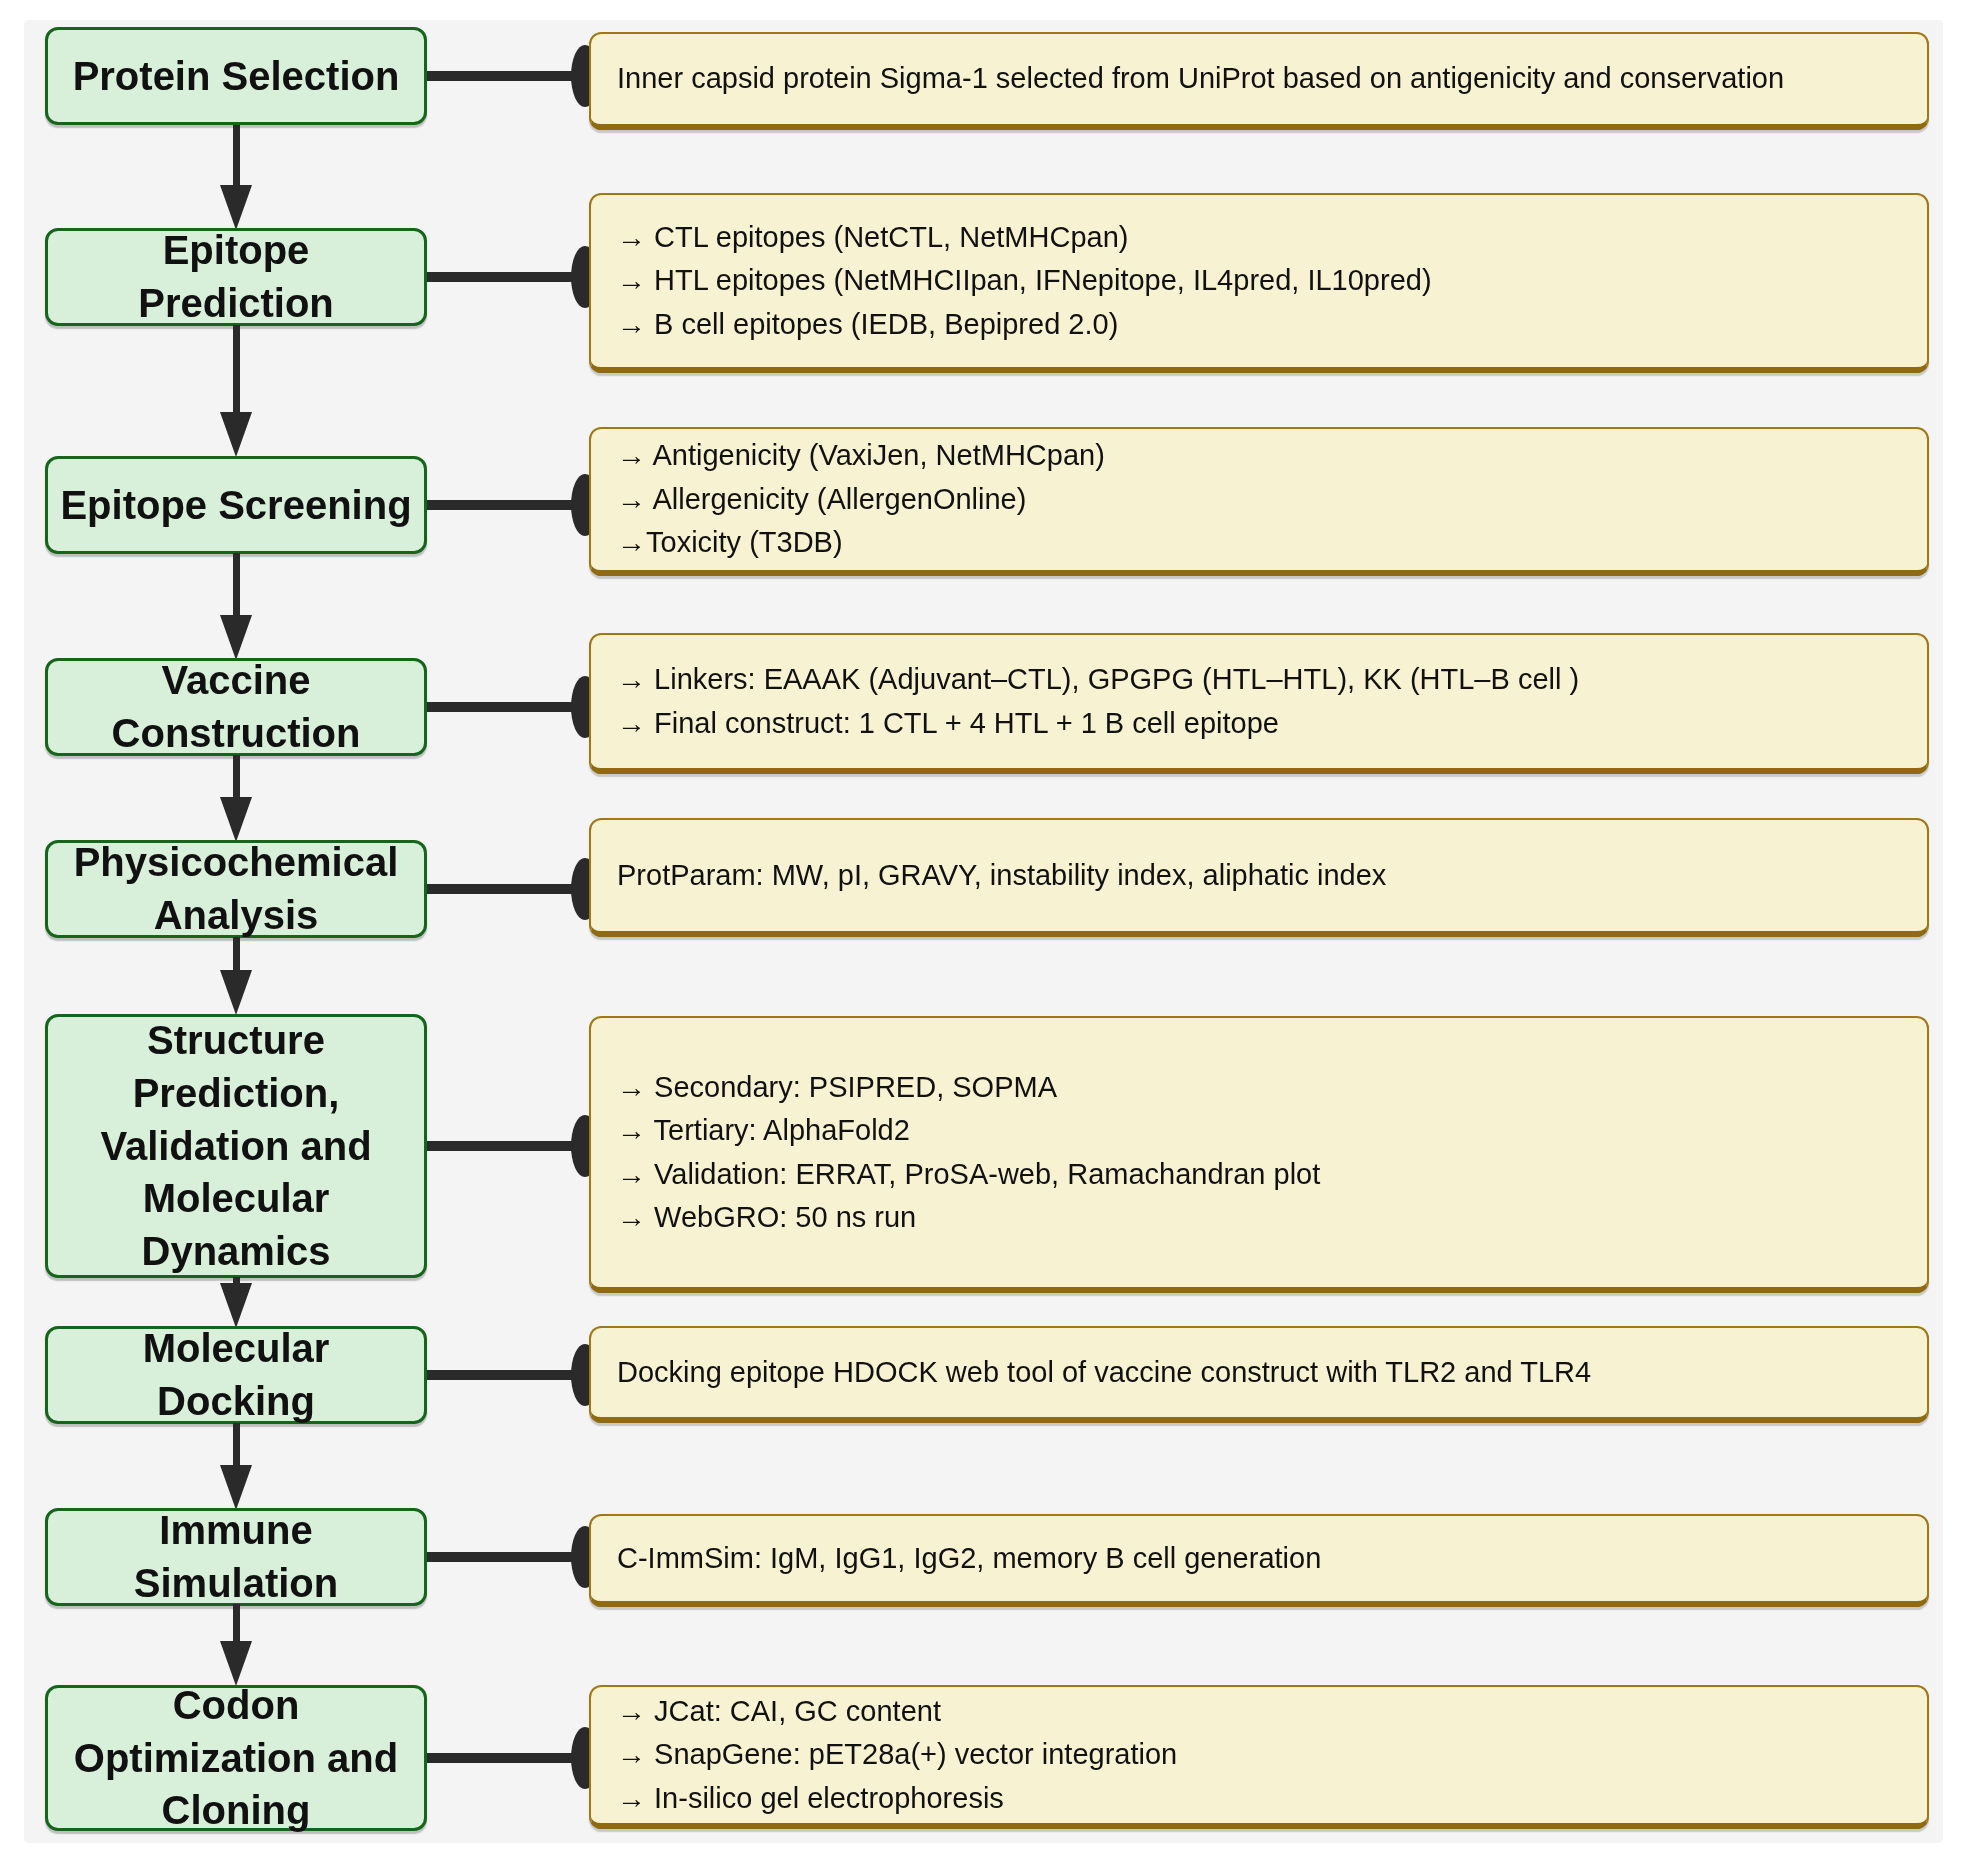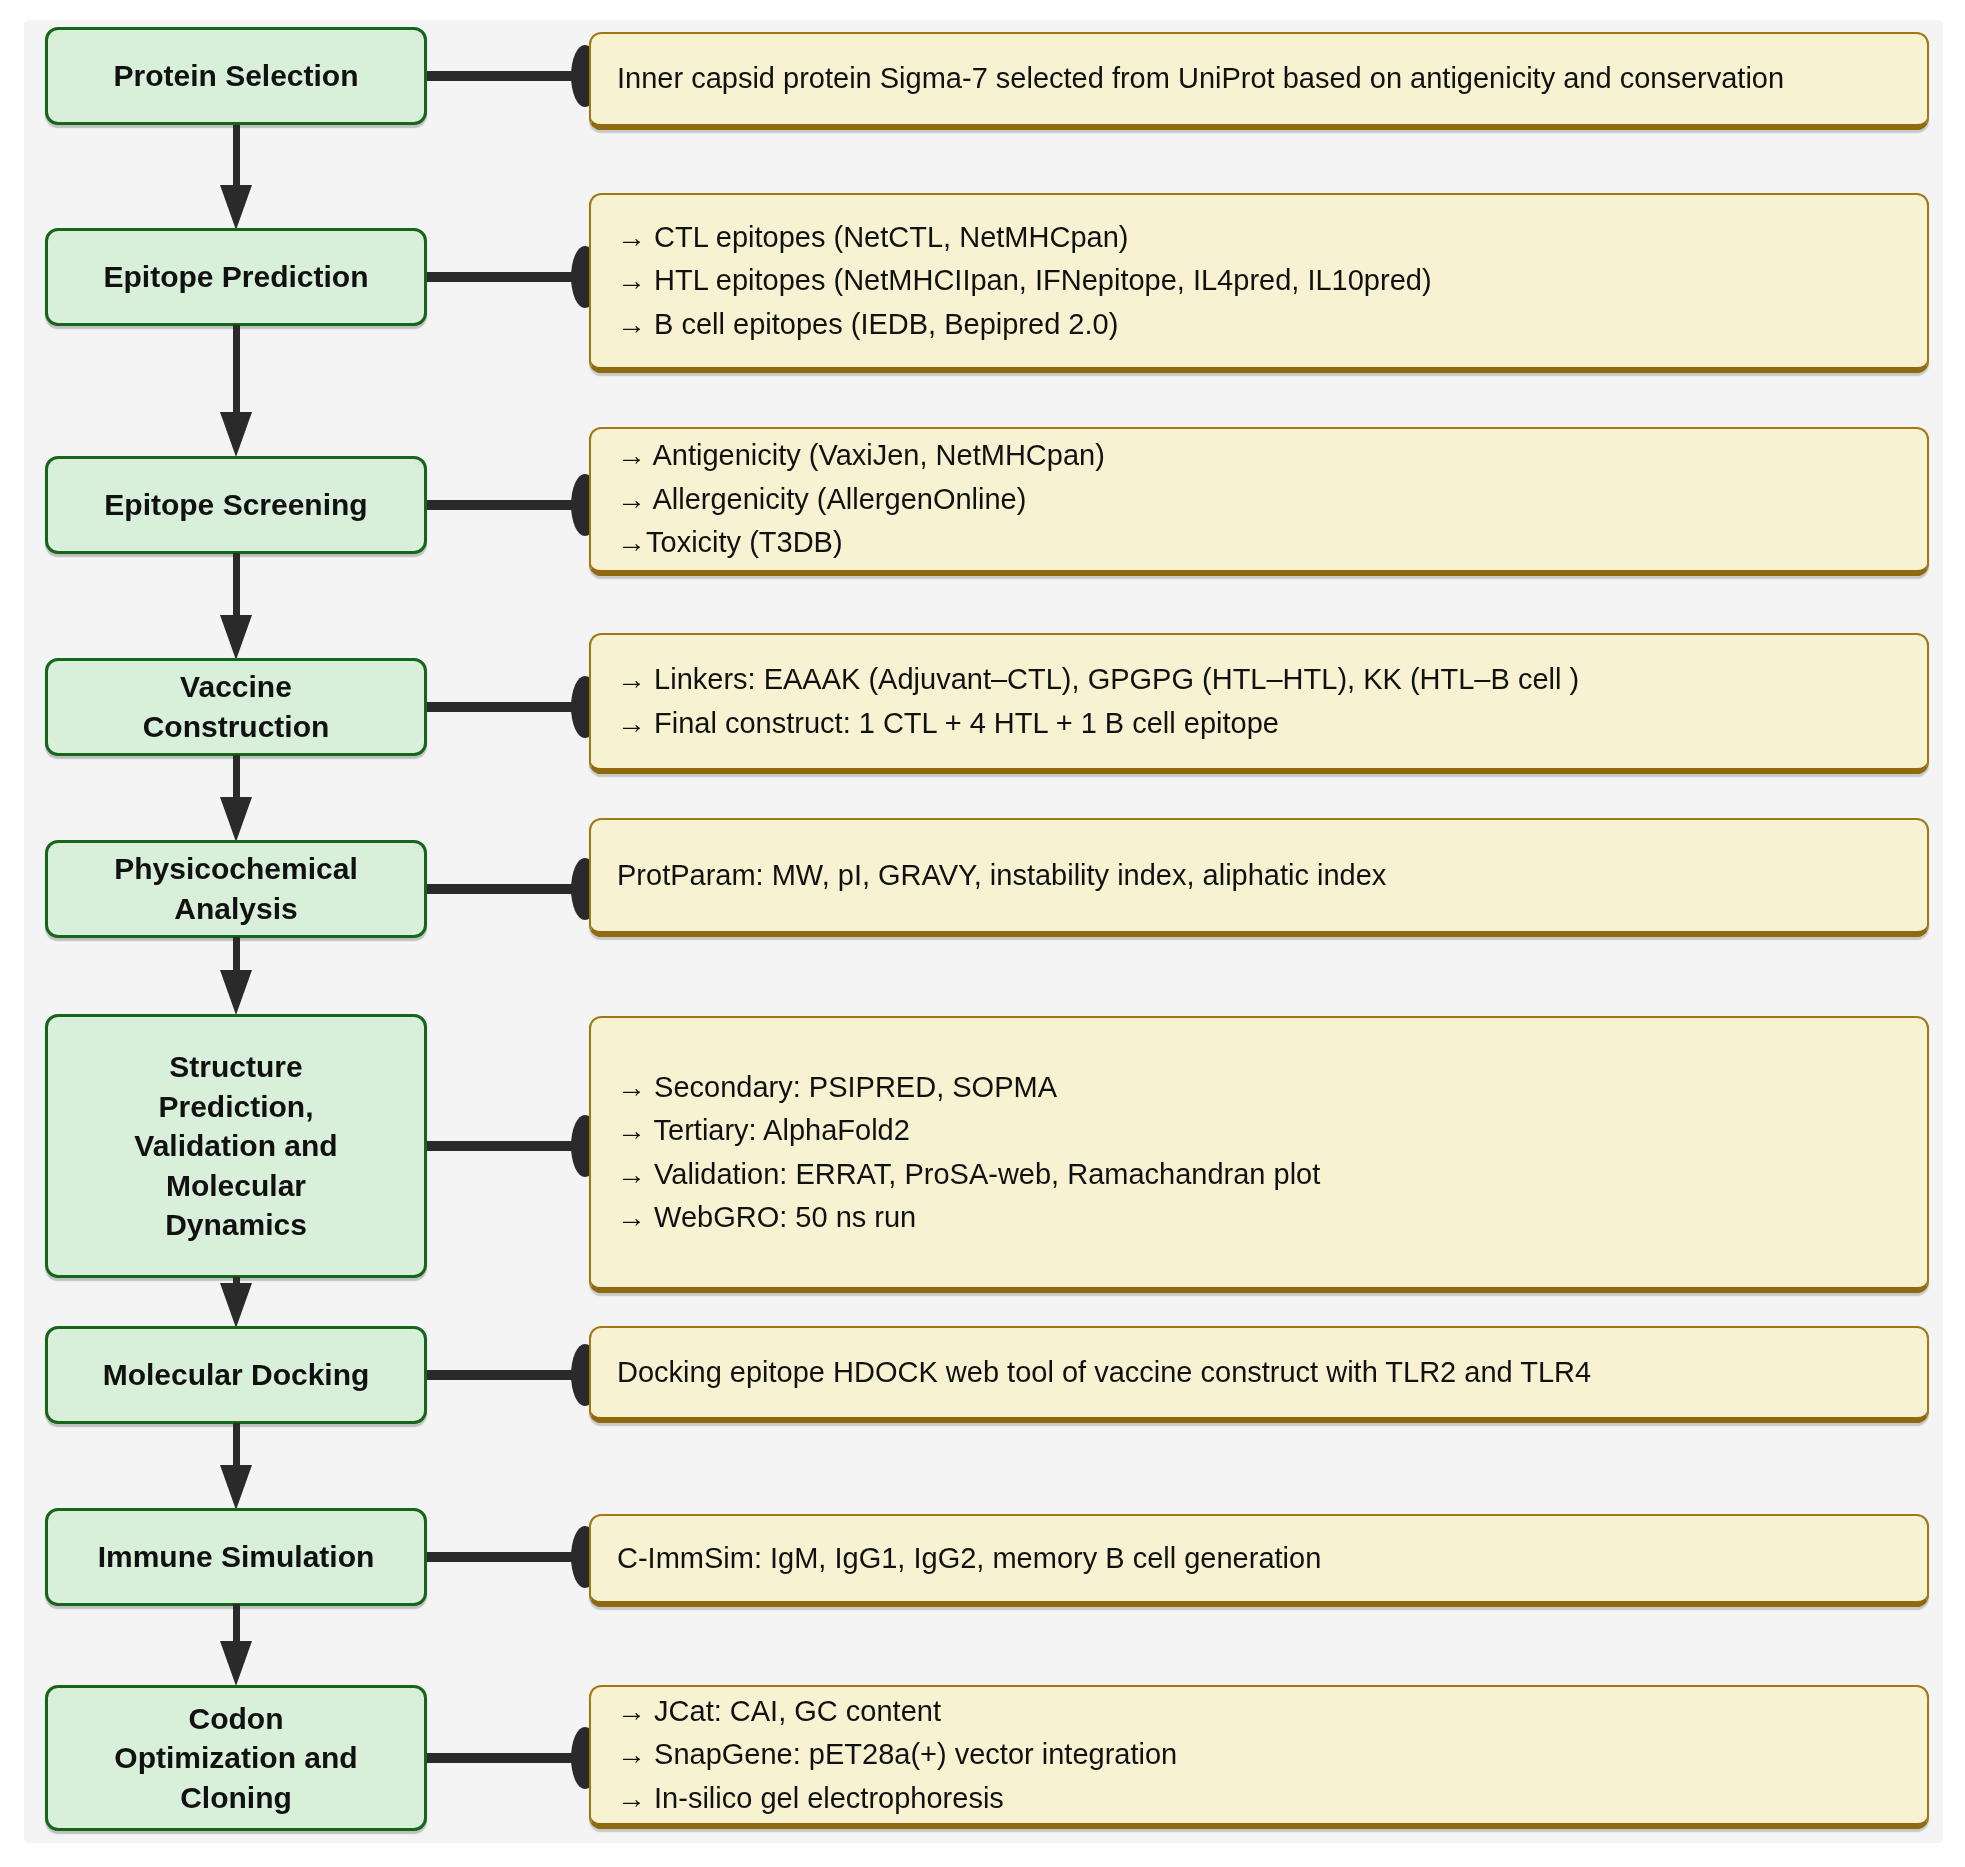--- a/index.html
+++ b/index.html
@@ -5,21 +5,21 @@
   html,body{margin:0;padding:0;background:#ffffff;}
   .page{position:relative;width:1965px;height:1867px;background:#ffffff;overflow:hidden;
         font-family:"Liberation Sans","DejaVu Sans",sans-serif;color:#111;}
   .panel{position:absolute;left:24px;top:20px;width:1919px;height:1823px;background:#f4f4f5;border-radius:4.4px;}
 
   
   .g{position:absolute;left:45px;width:382px;box-sizing:border-box;
      background:#d8f0d9;border:3.1px solid #15651a;border-radius:13px;
      display:flex;align-items:center;justify-content:center;text-align:center;
      box-shadow:0 2.6px 1.3px rgba(0,0,0,0.22);}
-  .g .step-label{font-size:30px;font-weight:bold;line-height:1.32;white-space:pre-line;padding:0 11.4px;}
+  .g .step-label{font-size:40px;font-weight:bold;line-height:1.32;white-space:pre-line;padding:0 11.4px;}
 
   
   .y{position:absolute;left:589px;width:1340px;box-sizing:border-box;
      background:#f7f2d2;border:2.6px solid #a07814;border-bottom:6.2px solid #8f6a10;border-radius:12.3px;
      display:flex;flex-direction:column;justify-content:center;
      box-shadow:0 2.2px 1.3px rgba(0,0,0,0.18);}
   .y .detail-line{font-size:29px;line-height:1.5;padding:0 26px;}
 
   
   .c{position:absolute;left:427px;width:161px;height:9.7px;background:#2a2a2a;}
@@ -59,21 +59,21 @@
 <div class="page">
   <div class="panel"></div>
 
   <div class="g r1">
     <span class="step-label">Protein Selection</span>
   </div>
   <div class="c r1">
     <span class="dot"></span>
   </div>
   <div class="y r1">
-    <div class="detail-line">Inner capsid protein Sigma-7 selected from UniProt based on antigenicity and conservation</div>
+    <div class="detail-line">Inner capsid protein Sigma-1 selected from UniProt based on antigenicity and conservation</div>
   </div>
   <div class="va a1">
       <span class="shaft"></span>
       <span class="head"></span>
     </div>
 
   <div class="g r2">
     <span class="step-label">Epitope Prediction</span>
   </div>
   <div class="c r2">

